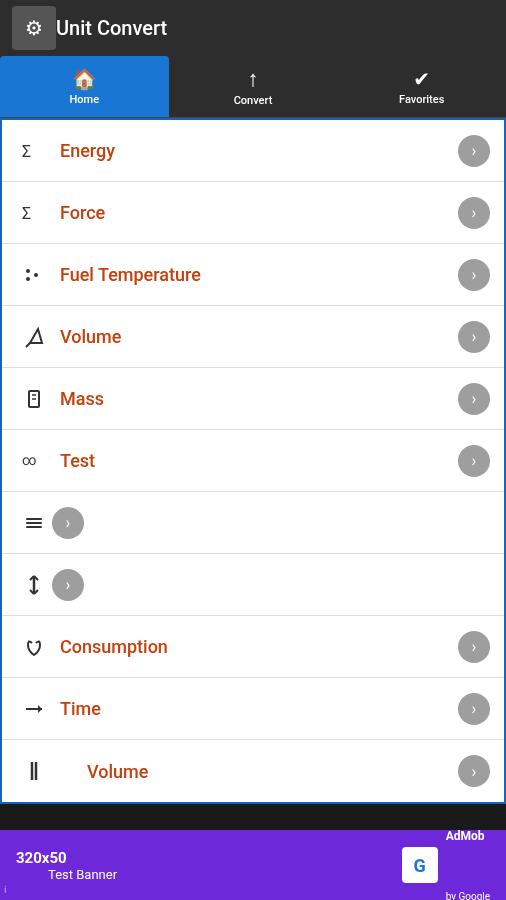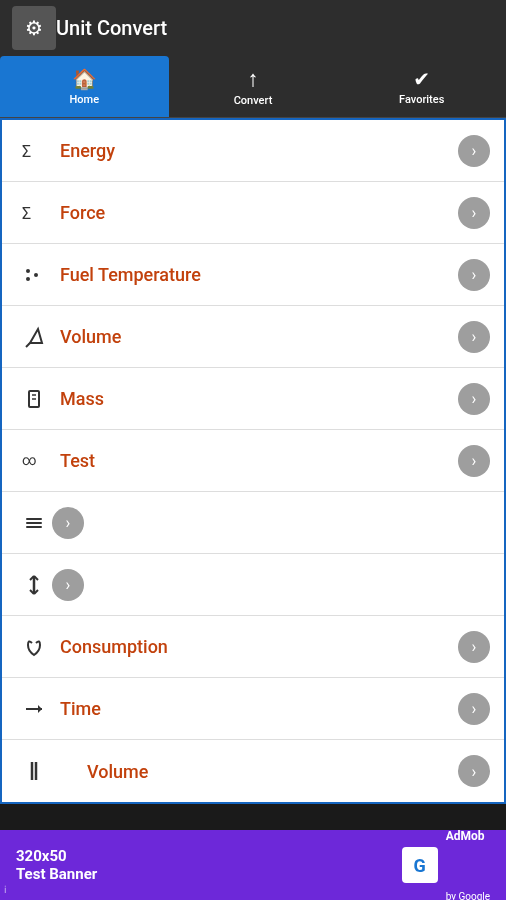--- a/index.html
+++ b/index.html
@@ -138,23 +138,24 @@
     .ad-text-left {
       padding-left: 16px;
       color: white;
     }
     .ad-320 {
       font-size: 15px;
       font-weight: bold;
       color: white;
     }
     .ad-test {
-      font-size: 15px;
-      font-weight: bold;
-      color: white;
+      font-size: 13px;
+      font-weight: normal;
+      color: white;
+      margin-left: 32px;
     }
     .ad-logo {
       margin-left: auto;
       margin-right: 16px;
       display: flex;
       align-items: center;
       gap: 8px;
     }
     .ad-logo-icon {
       width: 36px;

